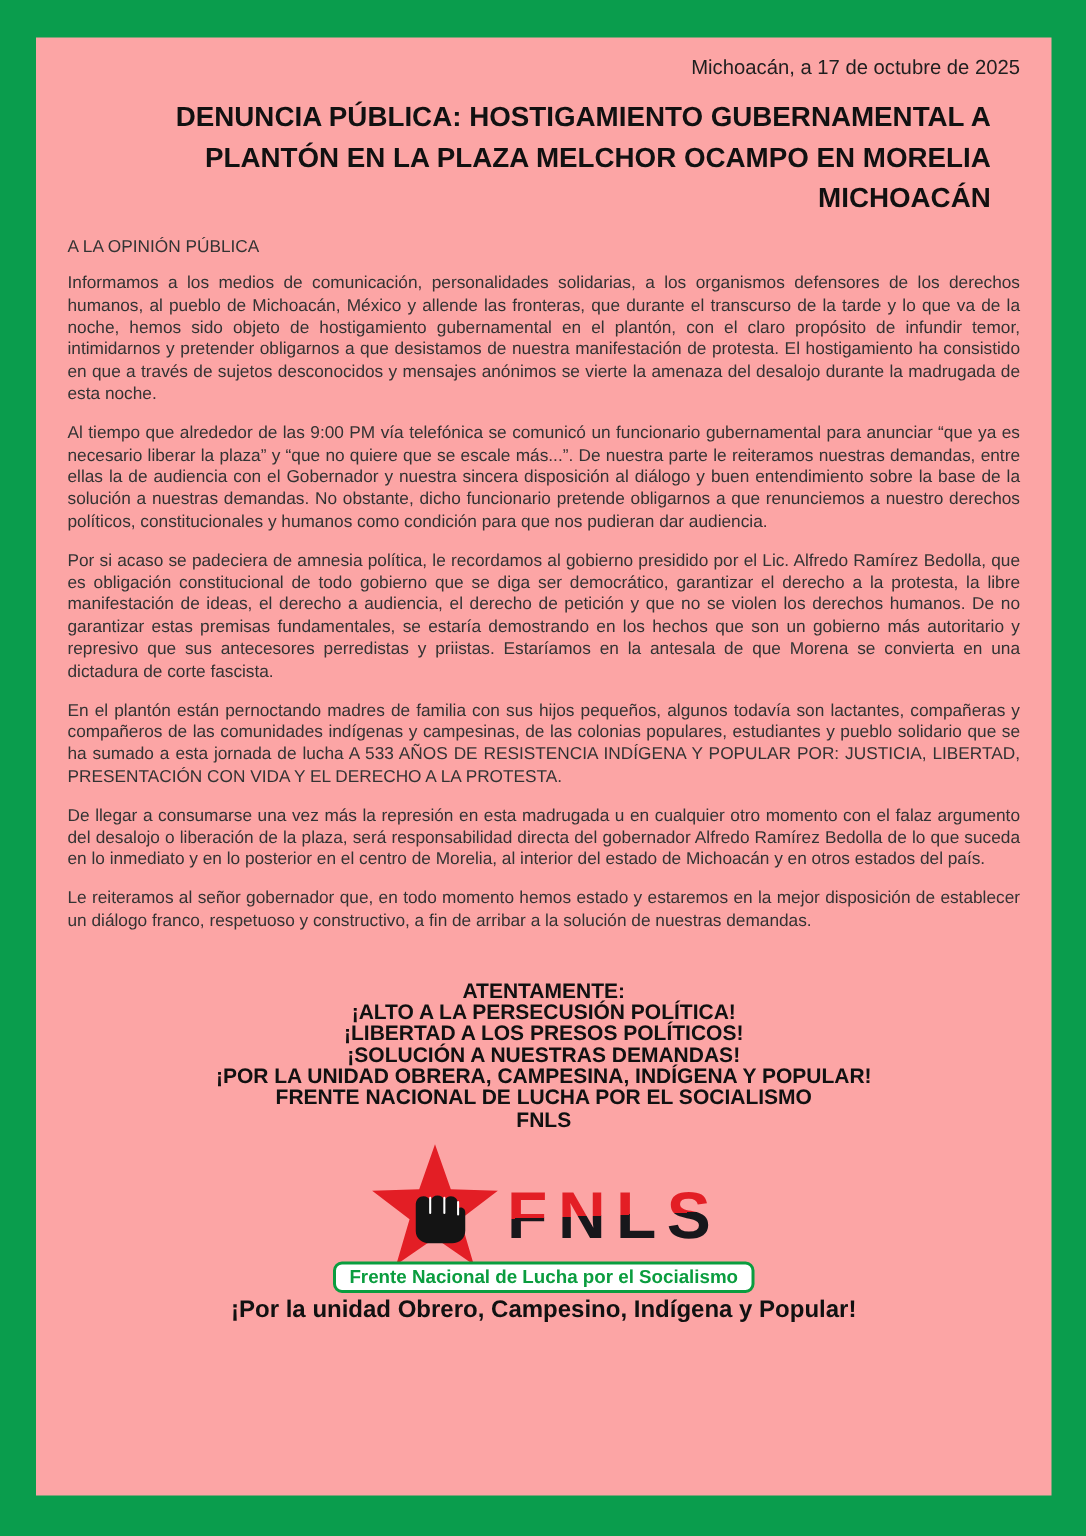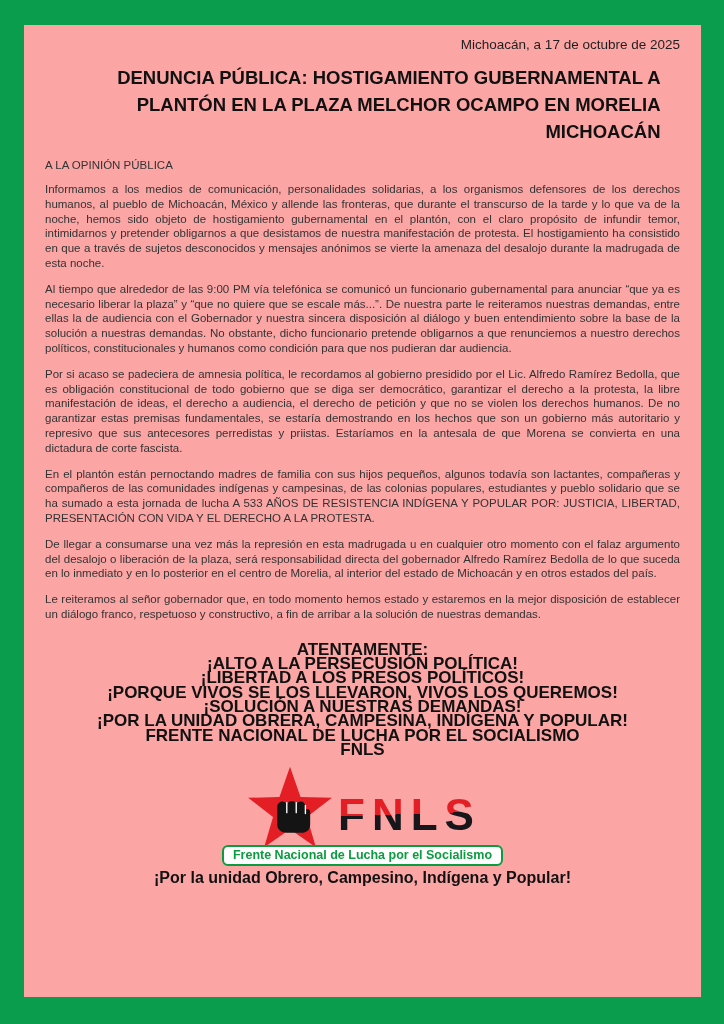--- a/index.html
+++ b/index.html
@@ -40,24 +40,24 @@
   p.body-par{
     text-align:justify;
     font-size:11.5px;
     line-height:14.8px;
     color:#333333;
     margin:11px 0 0 0;
   }
   .closing{
     text-align:center;
     font-weight:bold;
-    font-size:17px;
+    font-size:14px;
     line-height:14.3px;
     color:#111111;
-    margin-top:21px;
+    margin-top:31px;
   }
   .logo{
     margin-top:8px;
     display:flex;
     flex-direction:column;
     align-items:center;
   }
   .logo-top{
     display:flex;
     align-items:center;
@@ -111,21 +111,20 @@
   <p class="body-par">Al tiempo que alrededor de las 9:00 PM vía telefónica se comunicó un funcionario gubernamental para anunciar “que ya es necesario liberar la plaza” y “que no quiere que se escale más...”. De nuestra parte le reiteramos nuestras demandas, entre ellas la de audiencia con el Gobernador y nuestra sincera disposición al diálogo y buen entendimiento sobre la base de la solución a nuestras demandas. No obstante, dicho funcionario pretende obligarnos a que renunciemos a nuestro derechos políticos, constitucionales y humanos como condición para que nos pudieran dar audiencia.</p>
   <p class="body-par">Por si acaso se padeciera de amnesia política, le recordamos al gobierno presidido por el Lic. Alfredo Ramírez Bedolla, que es obligación constitucional de todo gobierno que se diga ser democrático, garantizar el derecho a la protesta, la libre manifestación de ideas, el derecho a audiencia, el derecho de petición y que no se violen los derechos humanos. De no garantizar estas premisas fundamentales, se estaría demostrando en los hechos que son un gobierno más autoritario y represivo que sus antecesores perredistas y priistas. Estaríamos en la antesala de que Morena se convierta en una dictadura de corte fascista.</p>
   <p class="body-par">En el plantón están pernoctando madres de familia con sus hijos pequeños, algunos todavía son lactantes, compañeras y compañeros de las comunidades indígenas y campesinas, de las colonias populares, estudiantes y pueblo solidario que se ha sumado a esta jornada de lucha A 533 AÑOS DE RESISTENCIA INDÍGENA Y POPULAR POR: JUSTICIA, LIBERTAD, PRESENTACIÓN CON VIDA Y EL DERECHO A LA PROTESTA.</p>
   <p class="body-par">De llegar a consumarse una vez más la represión en esta madrugada u en cualquier otro momento con el falaz argumento del desalojo o liberación de la plaza, será responsabilidad directa del gobernador Alfredo Ramírez Bedolla de lo que suceda en lo inmediato y en lo posterior en el centro de Morelia, al interior del estado de Michoacán y en otros estados del país.</p>
   <p class="body-par">Le reiteramos al señor gobernador que, en todo momento hemos estado y estaremos en la mejor disposición de establecer un diálogo franco, respetuoso y constructivo, a fin de arribar a la solución de nuestras demandas.</p>
 
   <div class="closing">
     <div>ATENTAMENTE:</div>
     <div>¡ALTO A LA PERSECUSIÓN POLÍTICA!</div>
     <div>¡LIBERTAD A LOS PRESOS POLÍTICOS!</div>
-    <div>¡PORQUE VIVOS SE LOS LLEVARON, VIVOS LOS QUEREMOS!</div>
     <div>¡SOLUCIÓN A NUESTRAS DEMANDAS!</div>
     <div>¡POR LA UNIDAD OBRERA, CAMPESINA, INDÍGENA Y POPULAR!</div>
     <div>FRENTE NACIONAL DE LUCHA POR EL SOCIALISMO</div>
     <div>FNLS</div>
   </div>
 
   <div class="logo">
     <div class="logo-top">
       <span class="star-wrap">
         <svg viewBox="0 0 100 96" width="92" height="88" aria-hidden="true">

